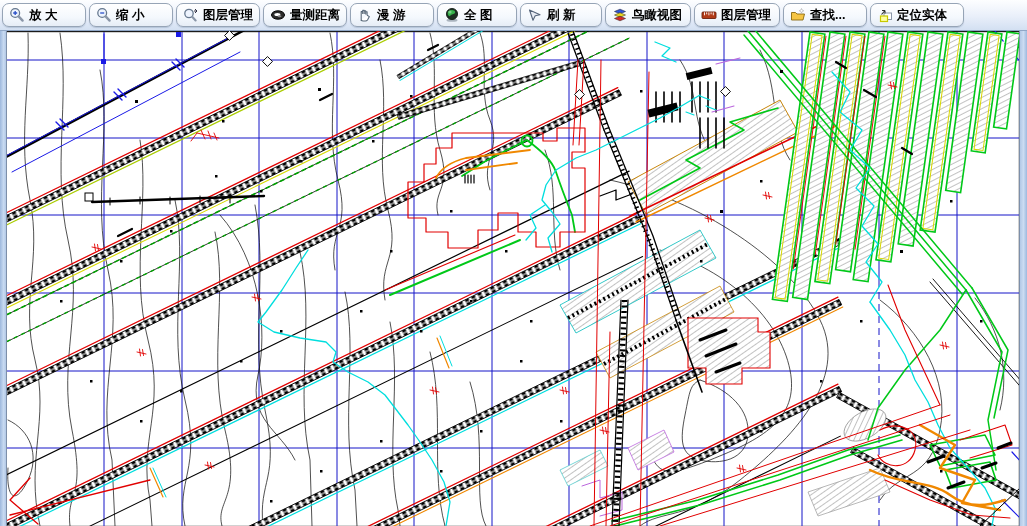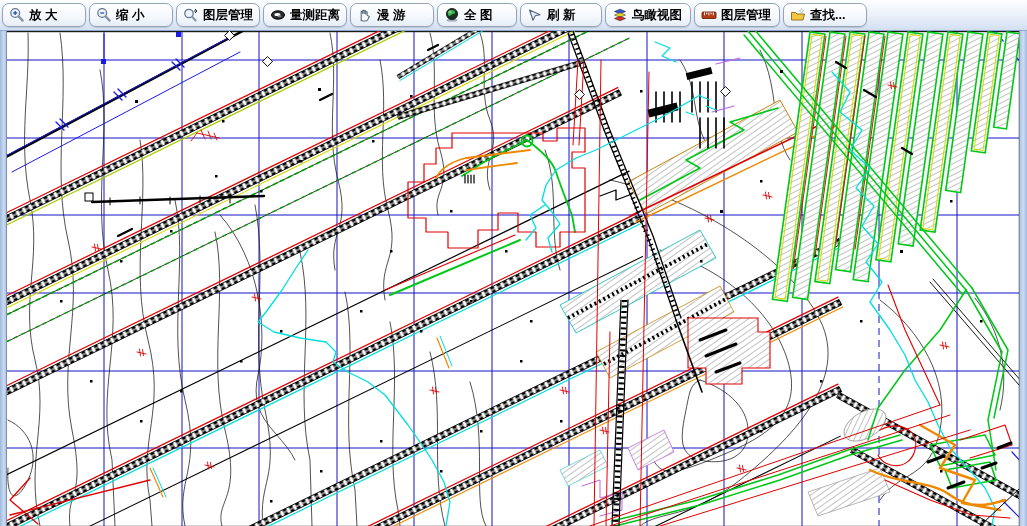--- a/index.html
+++ b/index.html
@@ -429,15 +429,23 @@
     </button>
 
     <button class="tb-btn" style="min-width:84px">
       <svg width="16" height="16" viewBox="0 0 16 16">
         <path d="M1.5,13 V5.5 h4 L7,7 h7.5 l-1.5,6 Z" fill="#f6c544" stroke="#8a6a10" stroke-width=".9" stroke-linejoin="round"></path>
         <path d="M11.5,1.5 l.7,1.6 1.6,.7 -1.6,.7 -.7,1.6 -.7,-1.6 -1.6,-.7 1.6,-.7 Z" fill="#fff" stroke="#999" stroke-width=".5"></path>
       </svg>
       <span>查找...</span>
     </button>
 
+    <button class="tb-btn" style="min-width:94px">
+      <svg width="16" height="16" viewBox="0 0 16 16">
+        <rect x="7" y="6" width="7.5" height="6.5" fill="#fff" stroke="#8a96a8" stroke-width="1"></rect>
+        <rect x="3.5" y="9" width="7" height="5.5" fill="#ffffa0" stroke="#c8c800" stroke-width="1.2"></rect>
+        <path d="M4.5,7.5 L8,3.5 M8,3.5 h-3 M8,3.5 v3" stroke="#333" stroke-width="1.1" fill="none"></path>
+      </svg>
+      <span>定位实体</span>
+    </button>
 
   </div>
 </div>
 
 </body></html>

